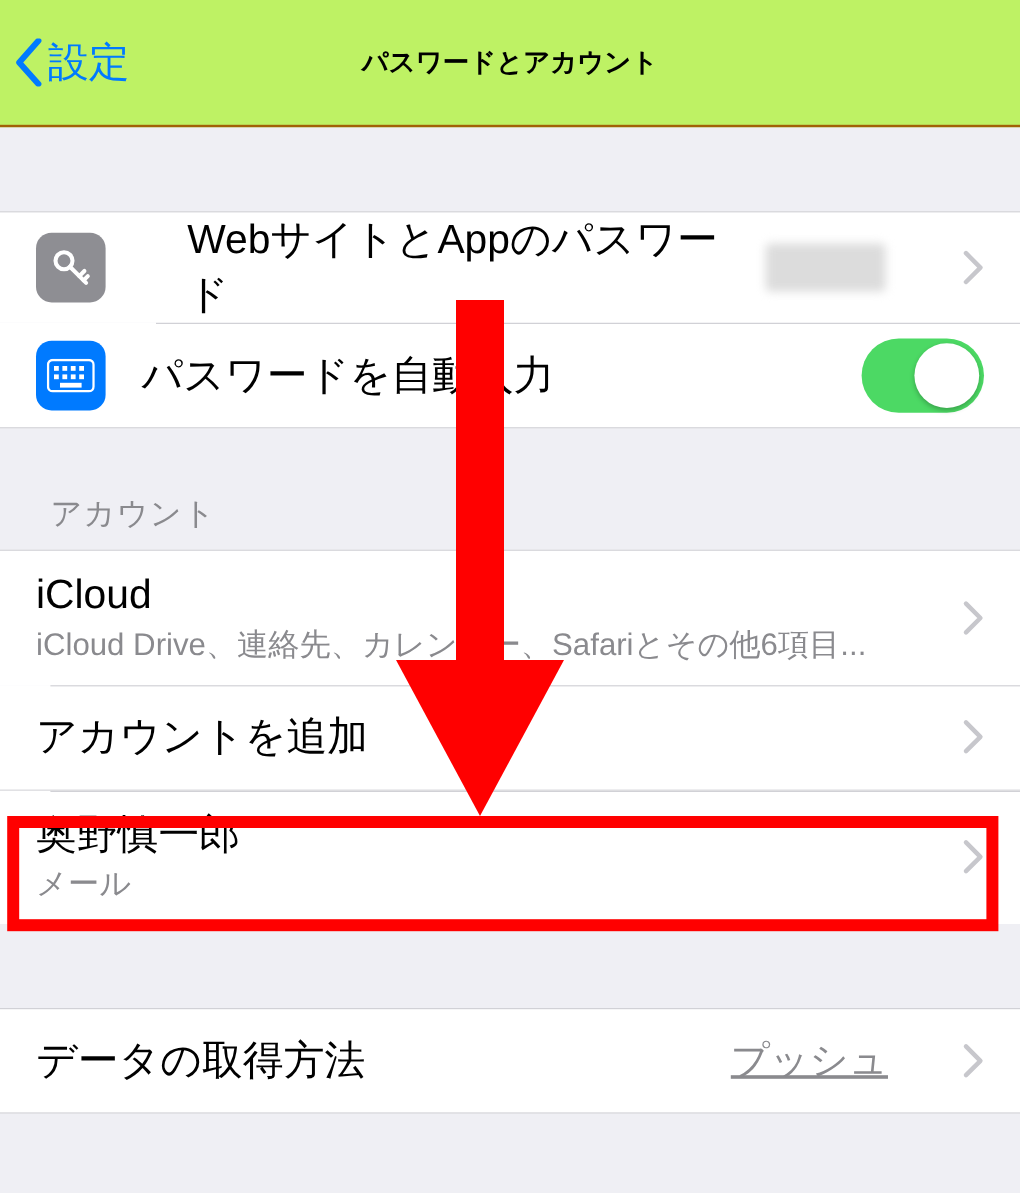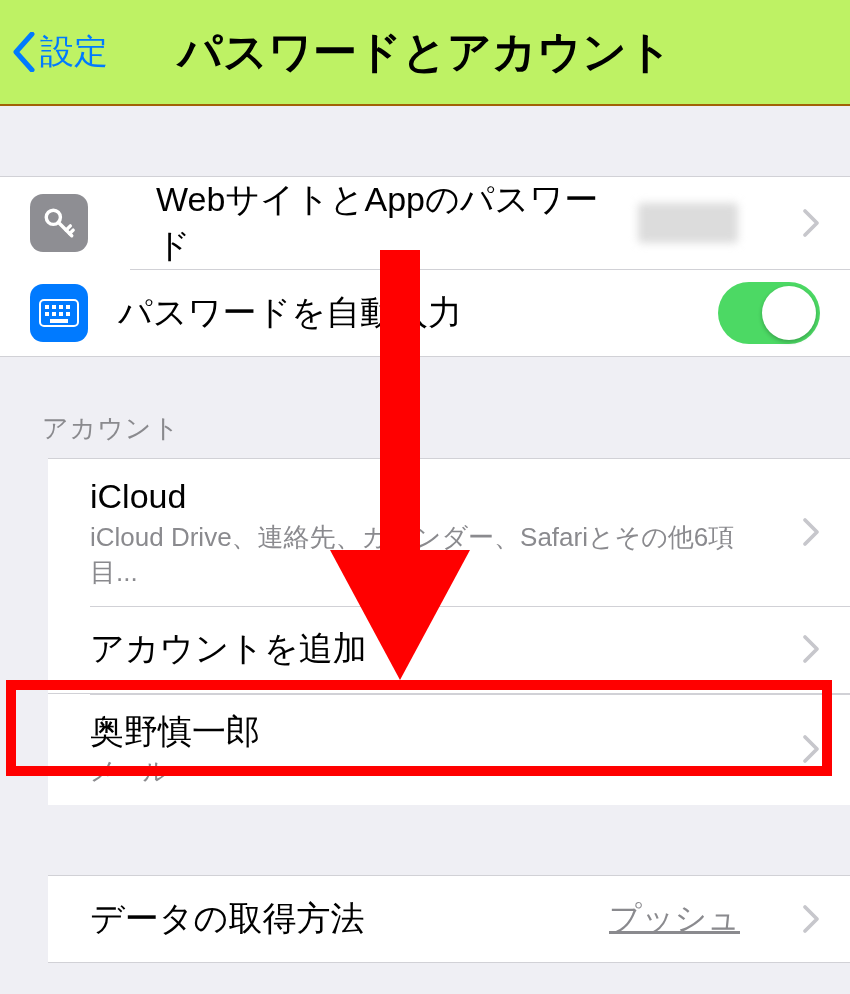--- a/index.html
+++ b/index.html
@@ -26,21 +26,21 @@
     color: #007aff;
     font-size: 34px;
     padding-left: 12px;
     cursor: pointer;
   }
   .back-btn svg { width: 24px; height: 40px; margin-right: 4px; }
   .nav-title {
     position: absolute;
     left: 0; right: 0;
     text-align: center;
-    font-size: 44px;
+    font-size: 22px;
     font-weight: 600;
     color: #000;
     pointer-events: none;
   }
   .group { margin-top: 70px; }
   .group.first { margin-top: 70px; }
   .group.second { margin-top: 54px; }
   .group.third { margin-top: 70px; }
   .group-header {
     font-size: 26px;
@@ -130,21 +130,21 @@
   }
   .highlight-box {
     position: absolute;
     border: 10px solid #ff0000;
     pointer-events: none;
   }
   .arrow-overlay {
     position: absolute;
     pointer-events: none;
   }
-  .cell.accounts { padding-left: 42px; margin-left: 48px; }
+  .cell.accounts { padding-left: 30px; }
   .cell.accounts + .cell.accounts::before { left: 42px; }
 </style>
 </head>
 <body>
 
 <div class="navbar">
   <div class="back-btn">
     <svg viewBox="0 0 12 20">
       <polyline points="10,1 2,10 10,19" fill="none" stroke="#007aff" stroke-width="2.5" stroke-linecap="round" stroke-linejoin="round"></polyline>
     </svg>

